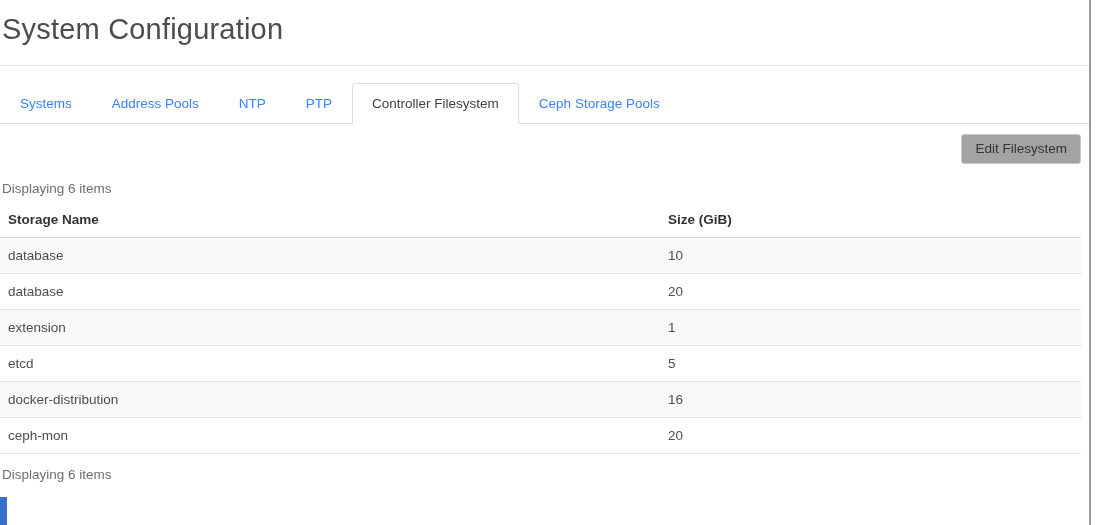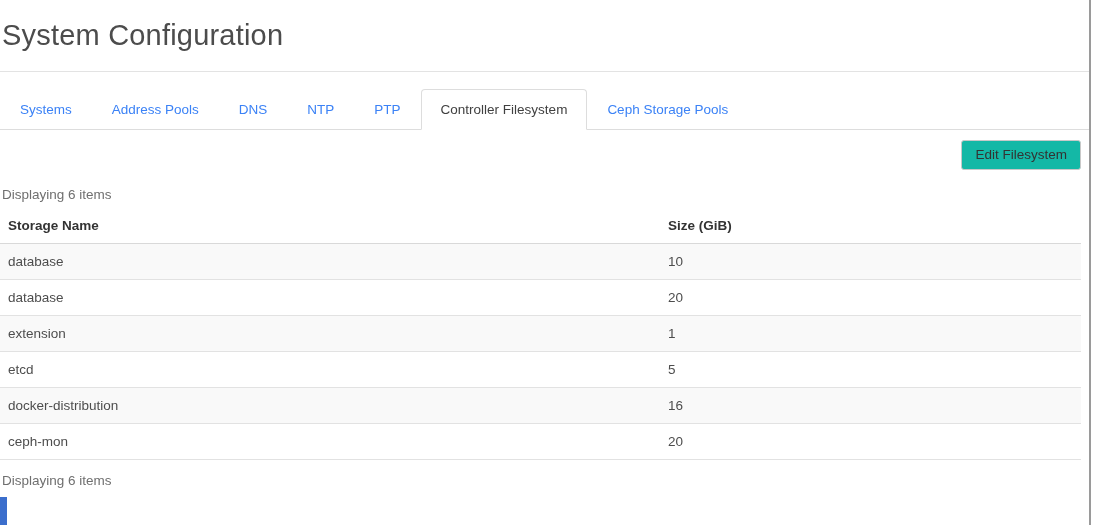--- a/index.html
+++ b/index.html
@@ -6,21 +6,21 @@
   html, body { margin: 0; padding: 0; background: #ffffff; }
   body {
     width: 1096px; height: 525px; overflow: hidden; position: relative;
     font-family: "Liberation Sans", "DejaVu Sans", sans-serif;
     -webkit-font-smoothing: antialiased;
   }
   .page { position: relative; width: 1090px; height: 525px; }
 
   
   .page-title {
-    margin: 0; padding: 18px 0 0 2px;
+    margin: 0; padding: 12px 0 0 2px;
     font-size: 29px; line-height: 34px; font-weight: 400;
     color: #4c4c4c; letter-spacing: 0.2px;
   }
   .title-divider { height: 0; border-bottom: 1px solid #e3e3e3; margin-top: 19px; }
 
   
   .tabs {
     list-style: none; margin: 17px 0 0 0; padding: 0;
     display: flex; align-items: flex-end;
     border-bottom: 1px solid #ddd; width: 1090px;
@@ -32,21 +32,21 @@
   }
   .tab.active {
     color: #404040; background: #ffffff; cursor: default;
     border-color: #ddd #ddd #ffffff #ddd;
   }
 
   
   .actions { width: 1081px; display: flex; justify-content: flex-end; margin-top: 10px; }
   .btn-default {
     font-family: inherit; font-size: 13.5px; color: #333333;
-    background: #14b8a6; border: 1px solid #c9c9c9; border-radius: 3px;
+    background: #a3a3a3; border: 1px solid #c9c9c9; border-radius: 3px;
     padding: 6px 13px; line-height: 16px; cursor: pointer;
   }
 
   
   .items-count { margin: 17px 0 0 2px; font-size: 13.5px; color: #6f6f6f; }
 
   
   table.fs-table {
     width: 1081px; margin-top: 12px;
     border-collapse: collapse; table-layout: fixed;
@@ -78,21 +78,20 @@
 <body>
 
 <div class="page">
 
   <h1 class="page-title">System Configuration</h1>
   <div class="title-divider"></div>
 
   <ul class="tabs">
     <li class="tab">Systems</li>
     <li class="tab">Address Pools</li>
-    <li class="tab">DNS</li>
     <li class="tab">NTP</li>
     <li class="tab">PTP</li>
     <li class="tab active">Controller Filesystem</li>
     <li class="tab">Ceph Storage Pools</li>
   </ul>
 
   <div class="actions">
     <button class="btn-default">Edit Filesystem</button>
   </div>
 

